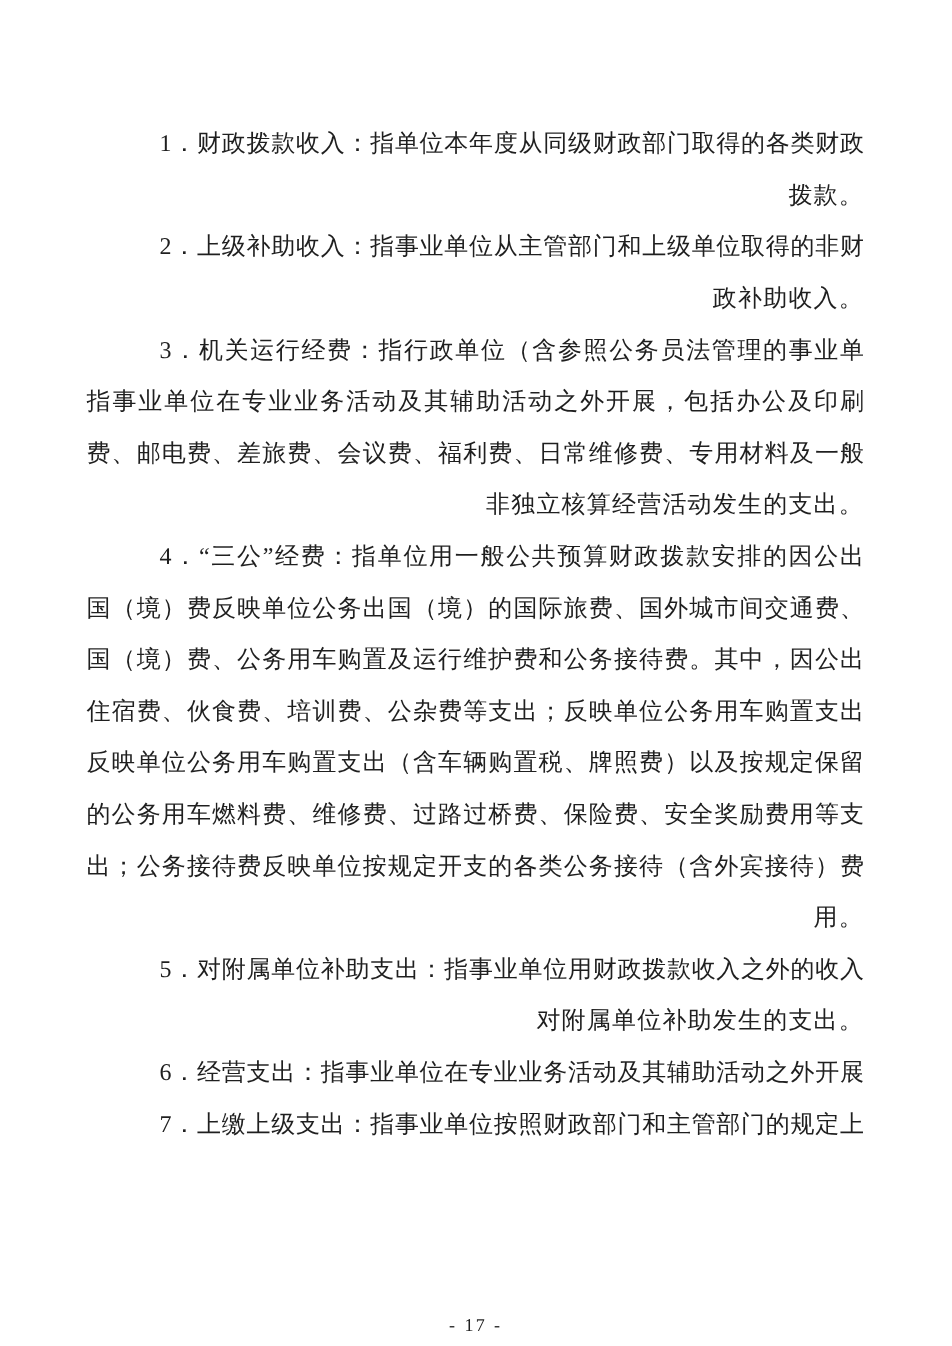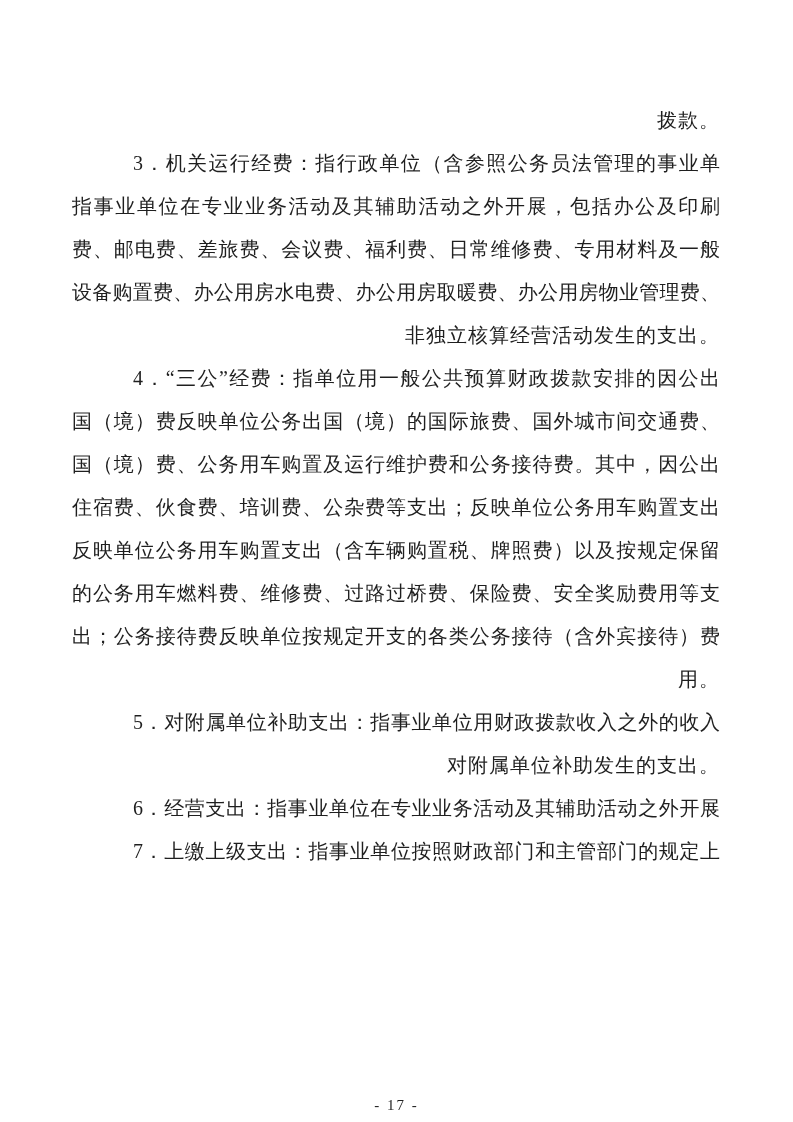--- a/index.html
+++ b/index.html
@@ -50,29 +50,33 @@
     color: #1f1f1f;
   }
 </style>
 </head>
 <body>
 
 <div class="page">
   <div class="content">
 
     <div>
+      <div class="line full indent">1．财政拨款收入：指单位本年度从同级财政部门取得的各类财政</div>
       <div class="line end">拨款。</div>
     </div>
 
+    <div>
+      <div class="line full indent">2．上级补助收入：指事业单位从主管部门和上级单位取得的非财</div>
+      <div class="line end">政补助收入。</div>
+    </div>
 
     <div>
       <div class="line full indent">3．机关运行经费：指行政单位（含参照公务员法管理的事业单位）</div>
       <div class="line full">指事业单位在专业业务活动及其辅助活动之外开展，包括办公及印刷</div>
       <div class="line full">费、邮电费、差旅费、会议费、福利费、日常维修费、专用材料及一般</div>
-      <div class="line full">设备购置费、办公用房水电费、办公用房取暖费、办公用房物业管理费、</div>
       <div class="line end">非独立核算经营活动发生的支出。</div>
     </div>
 
     <div>
       <div class="line full indent">4．“三公”经费：指单位用一般公共预算财政拨款安排的因公出</div>
       <div class="line full">国（境）费反映单位公务出国（境）的国际旅费、国外城市间交通费、</div>
       <div class="line full">国（境）费、公务用车购置及运行维护费和公务接待费。其中，因公出</div>
       <div class="line full">住宿费、伙食费、培训费、公杂费等支出；反映单位公务用车购置支出</div>
       <div class="line full">反映单位公务用车购置支出（含车辆购置税、牌照费）以及按规定保留</div>
       <div class="line full">的公务用车燃料费、维修费、过路过桥费、保险费、安全奖励费用等支</div>

